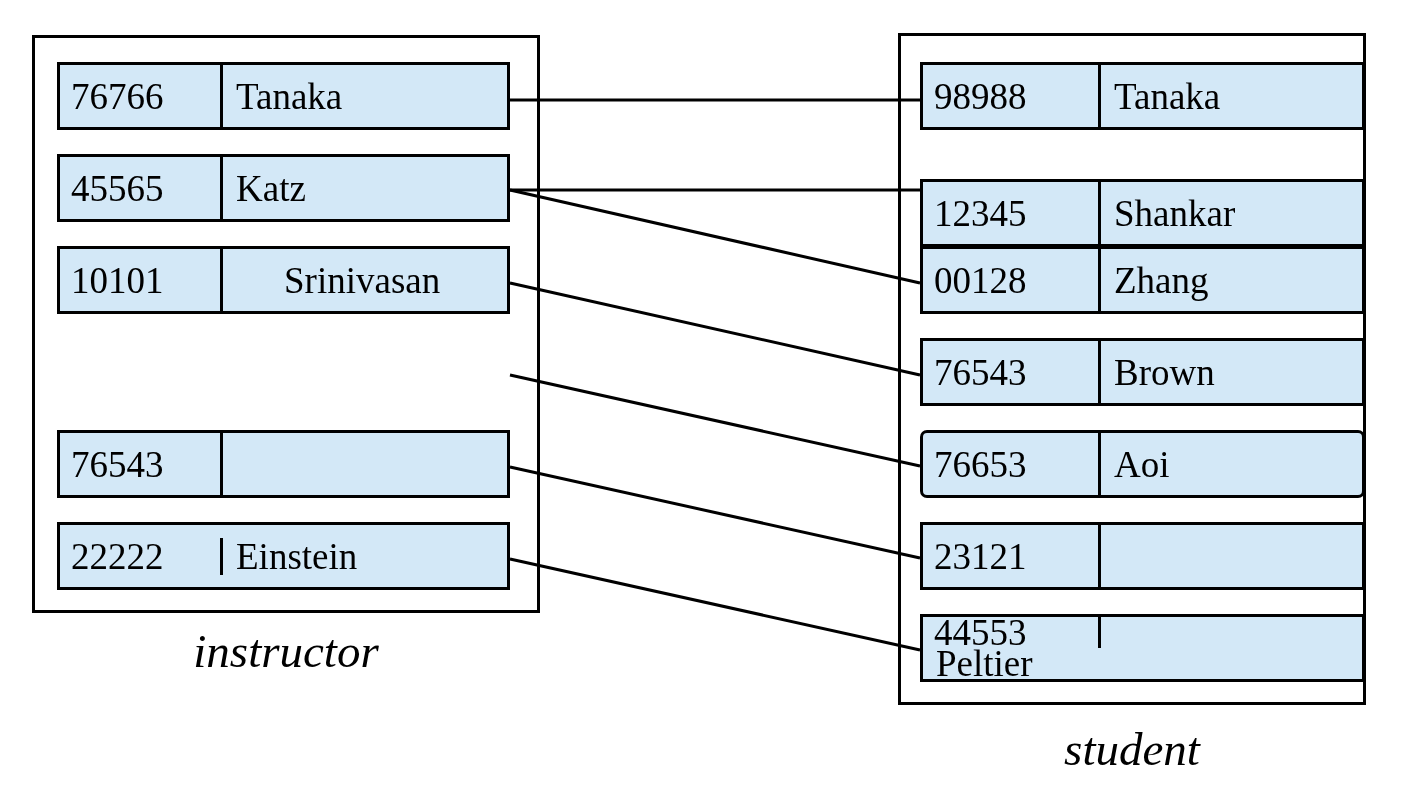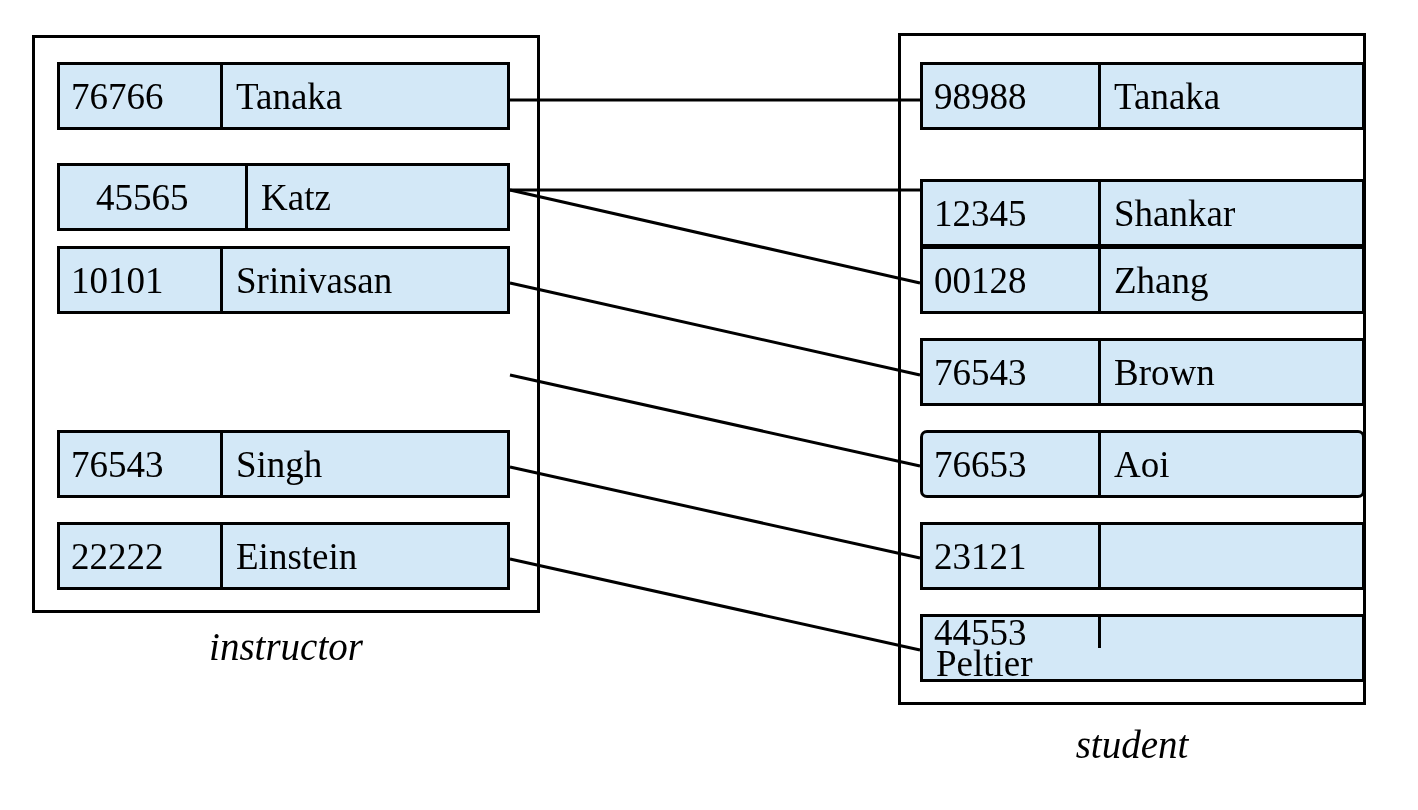--- a/index.html
+++ b/index.html
@@ -71,21 +71,21 @@
   .instructor-row .cell-id { width: 163px; }
   .student-row {
     left: 920px;
     width: 445px;
     text-align: right;
   }
   .student-row .cell-id { width: 178px; }
   .caption {
     position: absolute;
     font-style: italic;
-    font-size: 39px;
+    font-size: 47px;
     color: #000000;
     text-align: center;
     white-space: nowrap;
   }
   #instructor-caption {
     left: 32px;
     top: 624px;
     width: 508px;
   }
   #student-caption {
@@ -119,33 +119,32 @@
     </g>
   </svg>
 
   <div class="table-box" id="instructor-box"></div>
   <div class="table-box" id="student-box"></div>
 
   <div class="row instructor-row" style="top:62px;">
     <div class="cell cell-id">76766</div>
     <div class="cell cell-name">Tanaka</div>
   </div>
-  <div class="row instructor-row" style="top:163px;padding-left:25px;">
+  <div class="row instructor-row" style="top:154px;">
     <div class="cell cell-id">45565</div>
     <div class="cell cell-name">Katz</div>
   </div>
-  <div class="row instructor-row" style="top:246px;">
+  <div class="row instructor-row" style="top:246px;gap:48px;">
     <div class="cell cell-id">10101</div>
     <div class="cell cell-name">Srinivasan</div>
   </div>
   <div class="row instructor-row" style="top:430px;">
     <div class="cell cell-id">76543</div>
-    <div class="cell cell-name">Singh</div>
   </div>
-  <div class="row instructor-row" style="top:522px;">
+  <div class="row instructor-row" style="top:522px;align-items:center;">
     <div class="cell cell-id">22222</div>
     <div class="cell cell-name">Einstein</div>
   </div>
 
   <div class="row student-row" style="top:62px;">
     <div class="cell cell-id">98988</div>
     <div class="cell cell-name">Tanaka</div>
   </div>
   <div class="row student-row" style="top:154px;margin-top:25px;">
     <div class="cell cell-id">12345</div>

